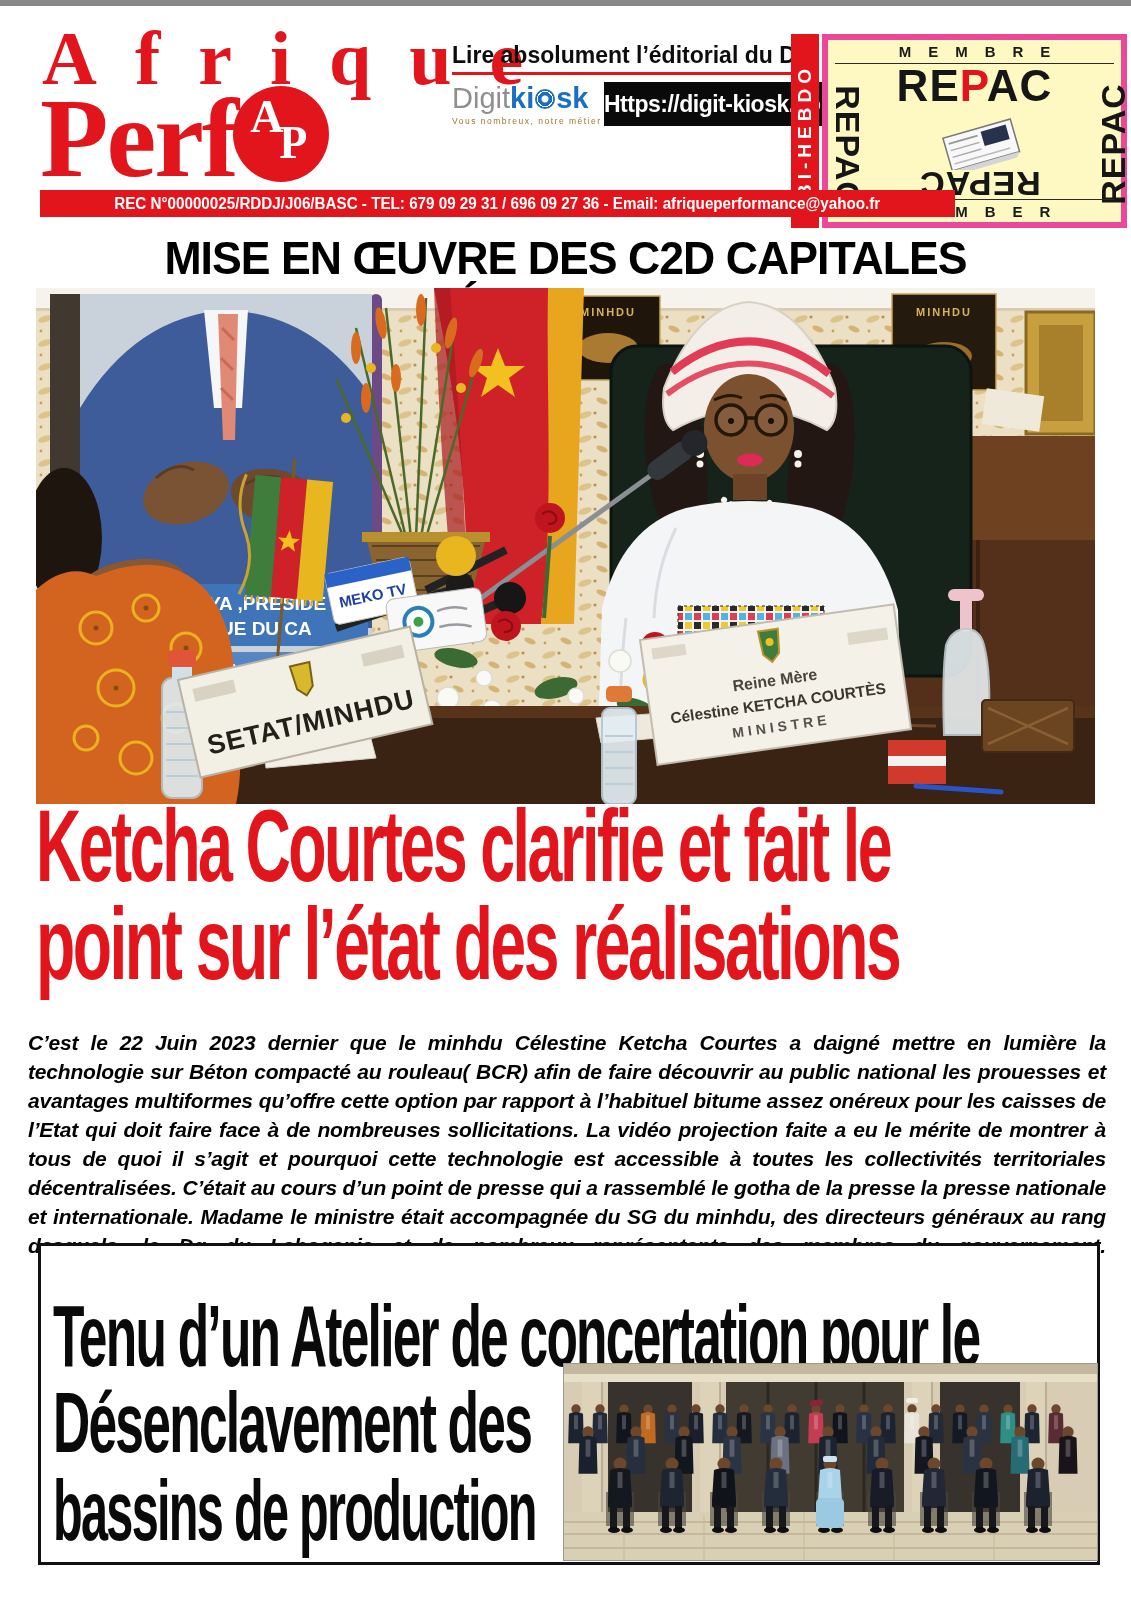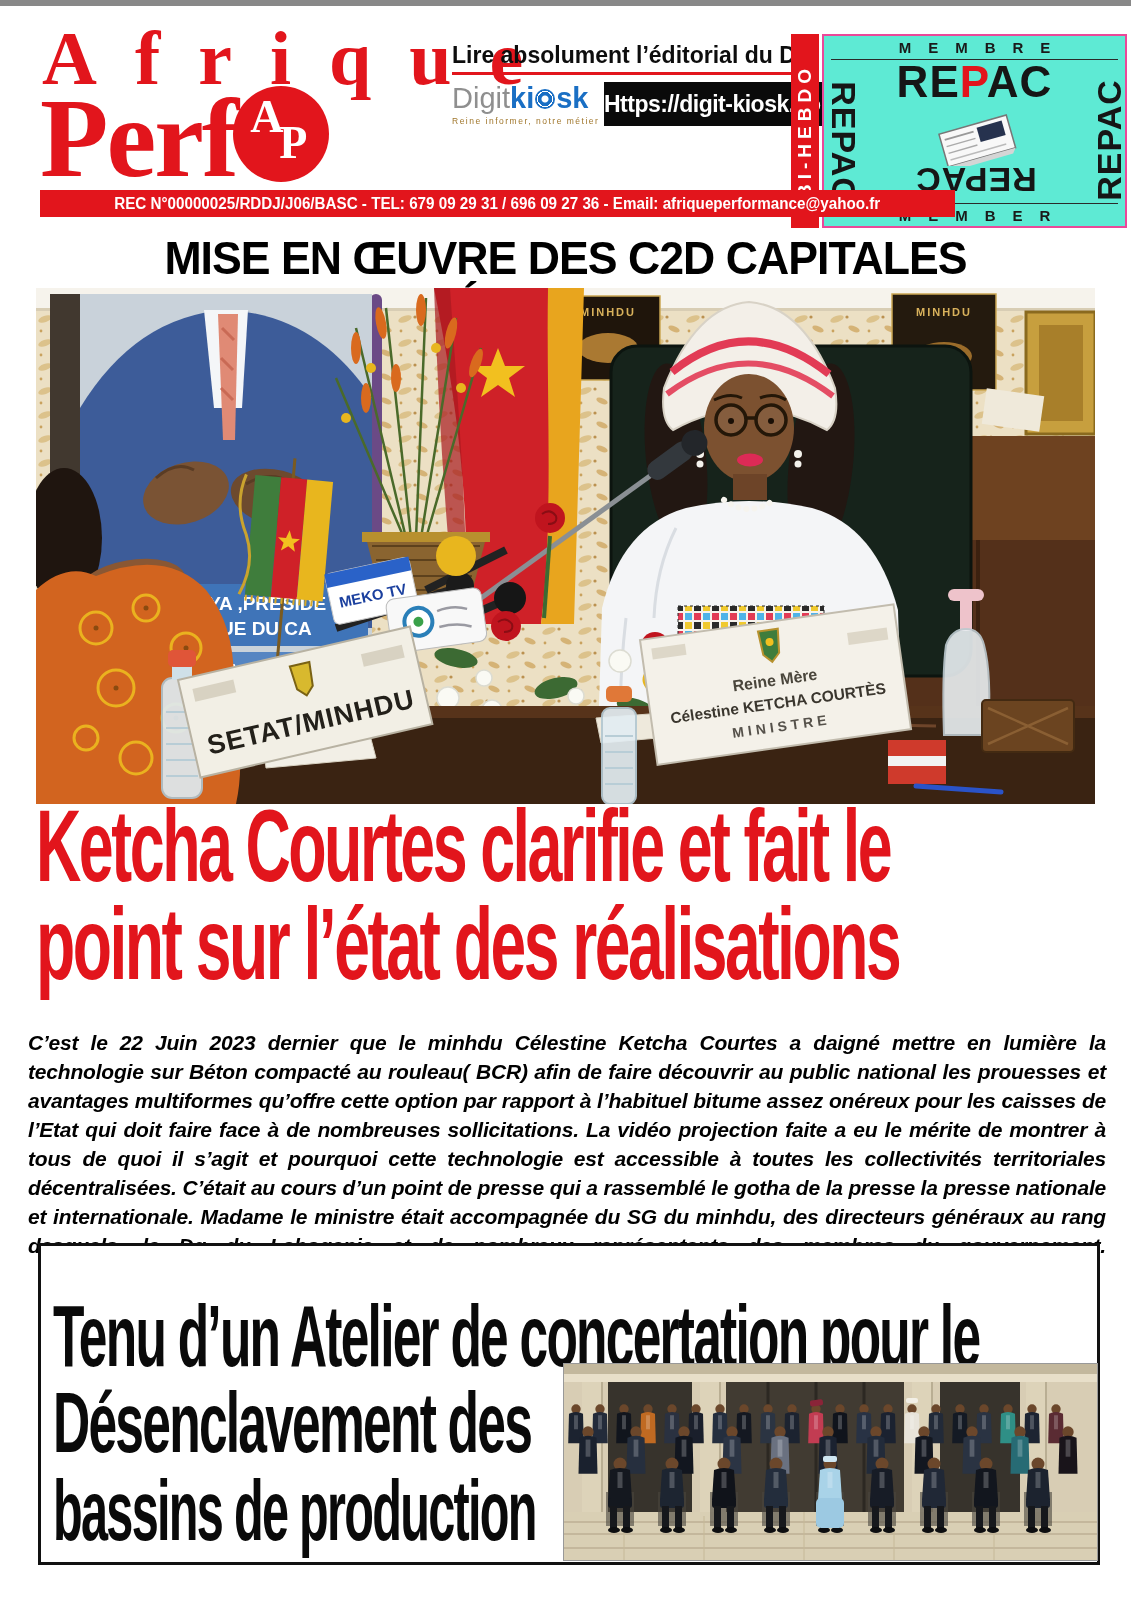--- a/index.html
+++ b/index.html
@@ -25,22 +25,22 @@
   .dk-blue{font-size:29px;font-weight:700;color:var(--link-blue,#1a6fc4);}
   .kiosk-o{display:inline-block;width:20px;height:20px;border-radius:50%;margin:0 1px;
     background:radial-gradient(circle at 50% 50%, #fff 0 3px, var(--link-blue,#1a6fc4) 4px 7px, #fff 7px 8px, var(--link-blue,#1a6fc4) 8px);}
   .dk-tagline{font-size:8.5px;letter-spacing:1.5px;color:#a0762a;margin-top:3px;white-space:nowrap;}
   .url-box{flex:1;background:#0a0a0a;color:#fff;font-weight:700;font-size:23px;
     display:flex;align-items:center;justify-content:center;white-space:nowrap;letter-spacing:-0.5px;}
   .bihebdo{position:absolute;left:791px;top:28px;width:28px;height:194px;background:var(--brand-red,#e2151c);
     display:flex;align-items:center;justify-content:center;}
   .bihebdo span{writing-mode:vertical-rl;transform:rotate(180deg);color:#fff;font-weight:700;
     font-size:19px;letter-spacing:5px;white-space:nowrap;}
-  .repac-box{position:absolute;left:822px;top:28px;width:305px;height:194px;background:#5eead4;
-    border:2px solid #ec4899;box-sizing:border-box;}
+  .repac-box{position:absolute;left:822px;top:28px;width:305px;height:194px;background:#fef9c3;
+    border:6px solid #ec4899;box-sizing:border-box;}
   .repac-row{position:absolute;left:0;right:0;text-align:center;font-size:15px;font-weight:600;
     letter-spacing:17px;color:#1a1a1a;white-space:nowrap;text-indent:17px;}
   .repac-rule{position:absolute;left:7px;right:7px;border-top:1.5px solid #2a2a2a;}
   .repac-main{position:absolute;left:0;right:0;top:24px;text-align:center;font-weight:700;
     font-size:44px;line-height:1;color:#161616;letter-spacing:1px;font-stretch:condensed;}
   .repac-main .red-p{color:var(--brand-red,#e2151c);}
   .repac-side{position:absolute;width:140px;height:36px;text-align:center;font-weight:700;
     font-size:34px;line-height:36px;color:#161616;letter-spacing:1px;}
   .repac-left{left:-50px;top:88px;transform:rotate(90deg);}
   .repac-right{left:215px;top:86px;transform:rotate(-90deg);}
@@ -92,21 +92,21 @@
     <div class="header-right">
       <a class="editorial-link">Lire absolument l’éditorial du DP</a>
       <div class="kiosk-row">
         <div class="digitkiosk">
           <div class="dk-line">
             <span class="dk-gray">Digit</span>
               <span class="dk-blue">ki</span>
               <span class="kiosk-o"></span>
               <span class="dk-blue">sk</span>
           </div>
-          <div class="dk-tagline">Reine informer, notre métier</div>
+          <div class="dk-tagline">Vous nombreux, notre métier</div>
         </div>
         <a class="url-box">Https://digit-kiosk.com</a>
       </div>
     </div>
 
     <div class="bihebdo">
       <span>BI-HEBDO</span>
     </div>
 
     <div class="repac-box">

